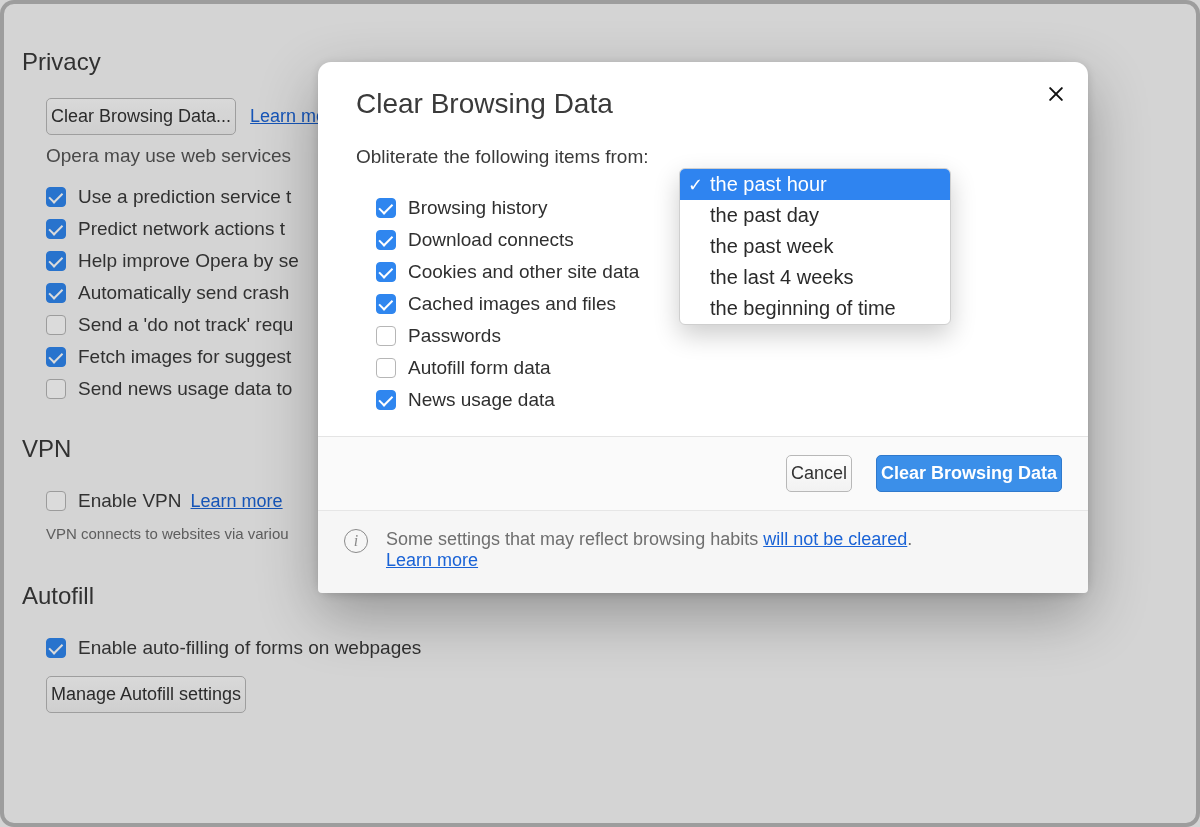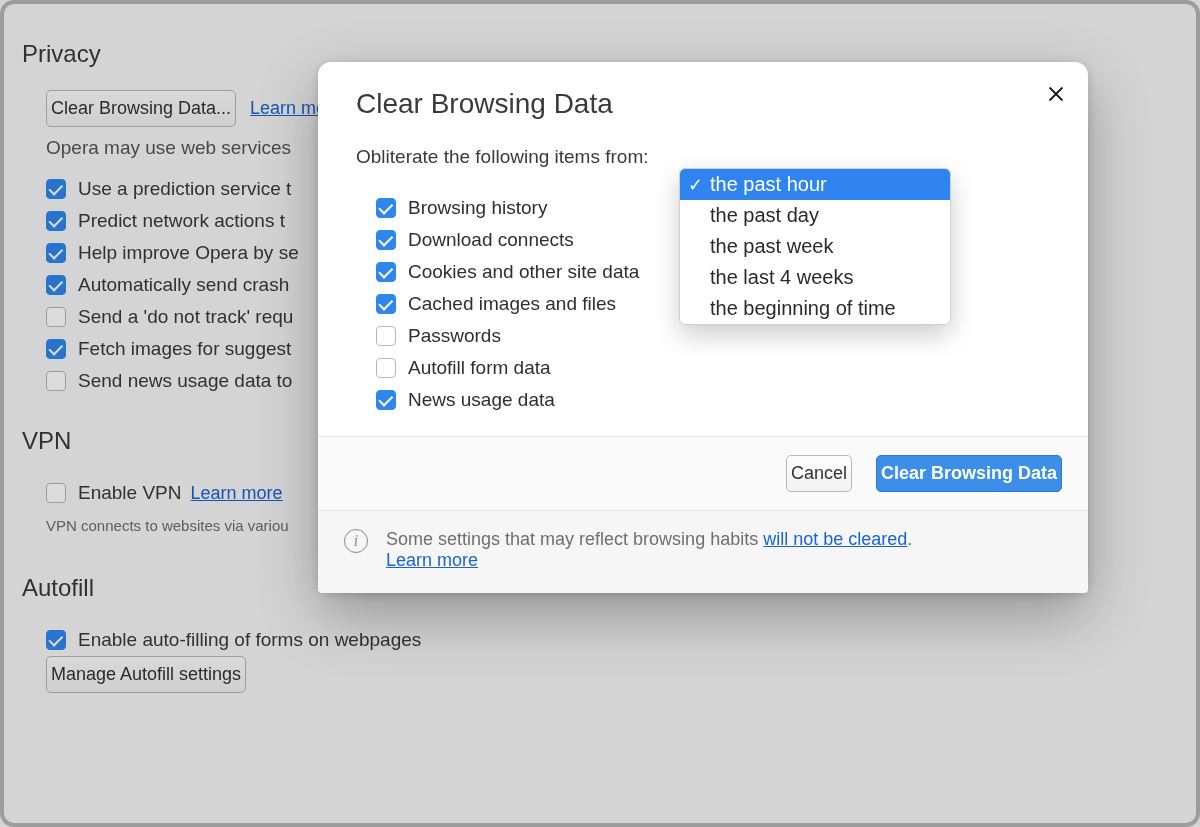--- a/index.html
+++ b/index.html
@@ -29,21 +29,21 @@
     pointer-events: none;
   }
   .page {
     padding: 32px 22px;
     width: 100%;
     height: 100%;
   }
   h2.section-title {
     font-size: 24px;
     font-weight: 400;
-    margin: 8px 0 22px 0;
+    margin: 16px 0 22px 0;
     color: #3a3a3a;
   }
   .row { display: flex; align-items: center; gap: 14px; margin-bottom: 10px; }
   .indent { padding-left: 24px; }
   .btn {
     display: inline-flex;
     align-items: center;
     justify-content: center;
     padding: 7px 4px;
     font-size: 18px;
@@ -240,21 +240,21 @@
     </div>
     <div class="small" style="margin-top:8px;">VPN connects to websites via variou</div>
   </div>
 
   <h2 class="section-title" style="margin-top:40px;">Autofill</h2>
   <div class="indent">
     <div class="check-row">
       <span class="checkbox checked"></span>
       <span class="lbl">Enable auto-filling of forms on webpages</span>
     </div>
-    <div style="">
+    <div style="margin-top:12px;">
       <button class="btn">Manage Autofill settings</button>
     </div>
   </div>
 </div>
 
 <div class="overlay"></div>
 
 <div class="dialog">
   <div class="dialog-body">
     <div class="close">

